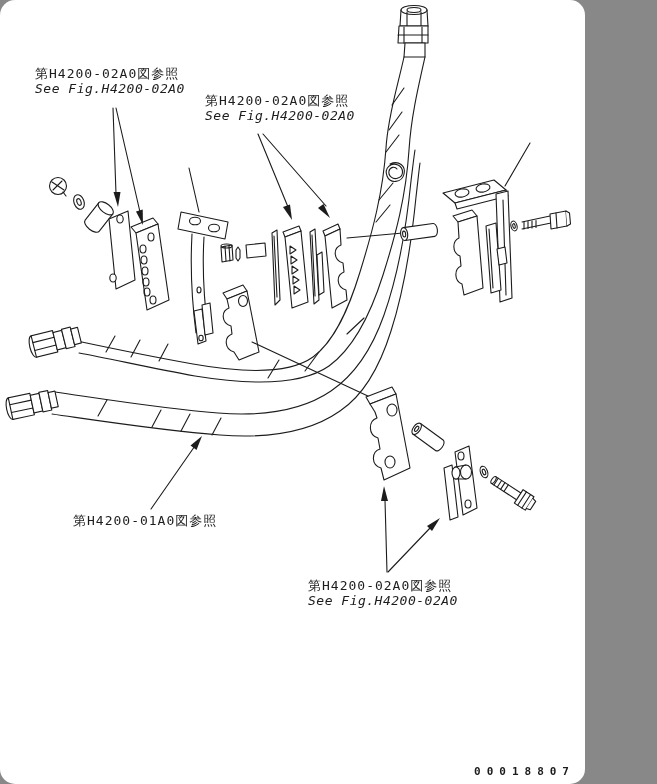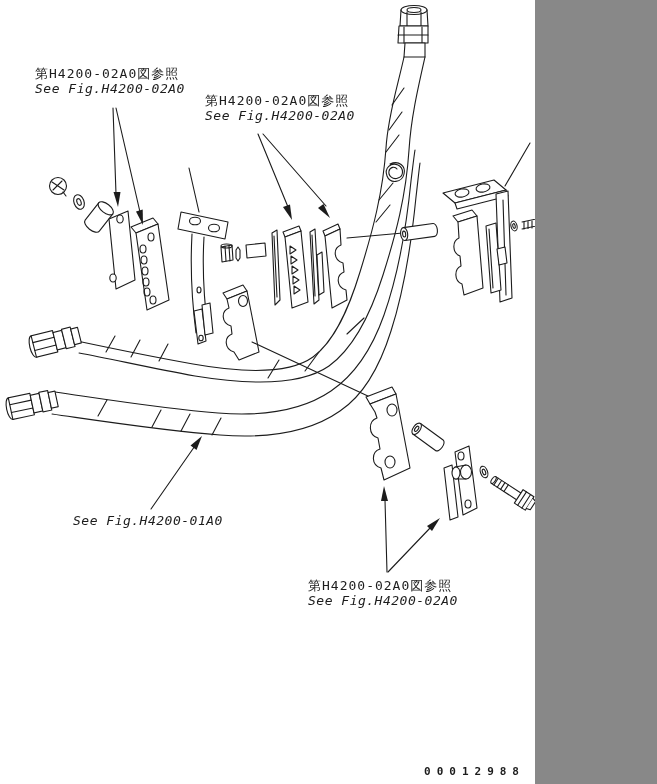--- a/index.html
+++ b/index.html
@@ -1,21 +1,22 @@
 <!DOCTYPE html>
 <html><head>
 <meta charset="utf-8">
 <style>
   html,body{margin:0;padding:0;background:#888;}
   #stage{
     position:relative;
-    width:535px;height:784px;
+    width:585px;height:784px;
     background:#ffffff;
     overflow:hidden;
     font-family:"DejaVu Sans Mono", monospace;
+    border-radius:15px;
   }
   #art{position:absolute;left:0;top:0;}
   .fig-label{
     position:absolute;
     color:#1c1c1c;
     font-size:13px;
     line-height:15px;
     white-space:nowrap;
     letter-spacing:0.5px;
   }
@@ -254,23 +255,23 @@
   <span class="jp">第H4200-02A0図参照</span>
   <span class="en">See Fig.H4200-02A0</span>
 </div>
 
 <div class="fig-label" style="left:205px;top:93px">
   <span class="jp">第H4200-02A0図参照</span>
   <span class="en">See Fig.H4200-02A0</span>
 </div>
 
 <div class="fig-label" style="left:73px;top:513px">
-  <span class="en">See Fig.H4200-01A0</span>
+  <span class="jp">第H4200-01A0図参照</span>
 </div>
 
 <div class="fig-label" style="left:308px;top:578px">
   <span class="jp">第H4200-02A0図参照</span>
   <span class="en">See Fig.H4200-02A0</span>
 </div>
 
-<div class="doc-number">00012988</div>
+<div class="doc-number">00018807</div>
 
 </div>
 
 </body></html>

